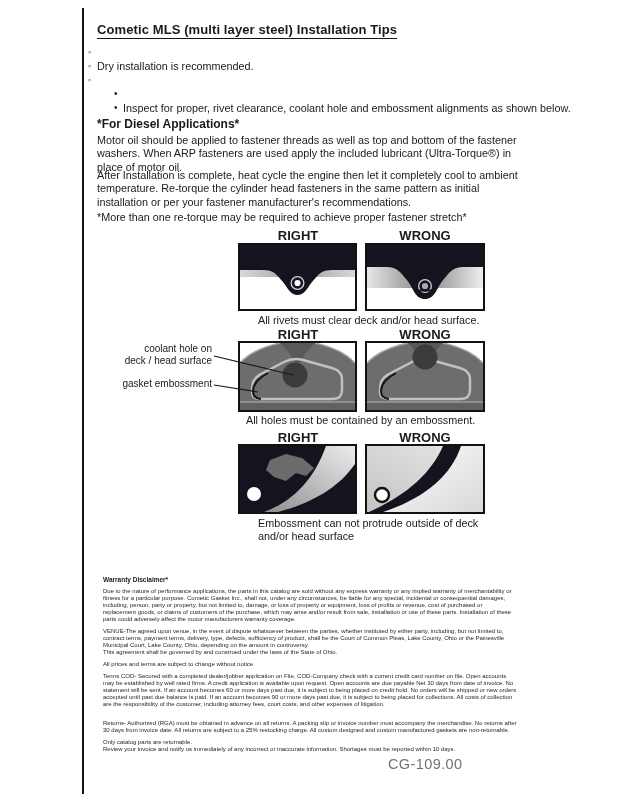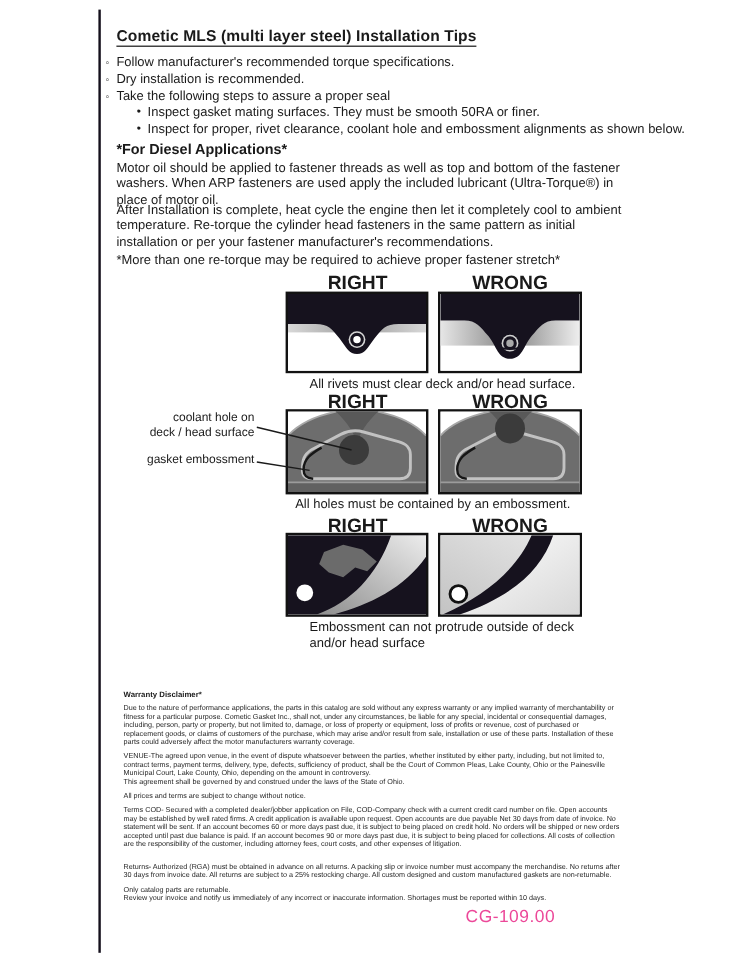--- a/index.html
+++ b/index.html
@@ -20,54 +20,51 @@
   .b-mark{width:9px;font-size:9px;line-height:14px;flex:0 0 9px;}
   .sub{margin-left:26px;}
   .sub .b-mark{font-size:10px;}
   
   .diesel-head{left:97px;top:117px;font-size:12px;font-weight:bold;}
   .para{left:97px;width:432px;font-size:10.8px;line-height:13.4px;}
   .p1{top:134px;}
   .p2{top:169px;}
   .note{top:211px;}
   
-  .dlabel{font-size:16px;font-weight:600;text-align:center;width:120px;}
+  .dlabel{font-size:13px;font-weight:600;text-align:center;width:120px;}
   .dcap{font-size:10.8px;font-weight:500;line-height:13px;margin-left:20px;}
   .diag-box{border:2px solid #121212;background:#fff;line-height:0;}
   .side-label{font-size:10px;line-height:11.5px;text-align:right;font-weight:500;}
   
   .warranty-head{left:103px;top:576px;font-size:6.5px;font-weight:bold;}
   .tiny{left:103px;width:414px;font-size:6px;line-height:7px;color:#262626;
         white-space:pre-line;}
-  .footer-code{left:388px;top:756px;font-size:14.5px;letter-spacing:.4px;color:#ec4899;}
+  .footer-code{left:388px;top:756px;font-size:14.5px;letter-spacing:.4px;color:#737373;}
   svg{display:block;}
 </style>
 </head>
 <body>
 
 <div class="abs page-rule"></div>
 
 <div class="abs title">Cometic MLS (multi layer steel) Installation Tips</div>
 
 <div class="abs bullets">
   <div class="b-row">
     <span class="b-mark">◦</span>
-    <span>Follow manufacturer's recommended torque specifications.</span>
   </div>
   <div class="b-row">
     <span class="b-mark">◦</span>
     <span>Dry installation is recommended.</span>
   </div>
   <div class="b-row">
     <span class="b-mark">◦</span>
-    <span>Take the following steps to assure a proper seal</span>
   </div>
   <div class="b-row sub">
     <span class="b-mark">•</span>
-    <span>Inspect gasket mating surfaces.  They must be smooth 50RA or finer.</span>
   </div>
   <div class="b-row sub">
     <span class="b-mark">•</span>
     <span>Inspect for proper, rivet clearance, coolant hole and embossment alignments as shown below.</span>
   </div>
 </div>
 
 <div class="abs diesel-head">*For Diesel Applications*</div>
 <div class="abs para p1">Motor oil should be applied to fastener threads as well as top and bottom of the fastener washers. When ARP fasteners are used apply the included lubricant (Ultra-Torque®) in place of motor oil.</div>
 <div class="abs para p2">After Installation is complete, heat cycle the engine then let it completely cool to ambient temperature. Re-torque the cylinder head fasteners in the same pattern as initial installation or per your fastener manufacturer's recommendations.</div>

